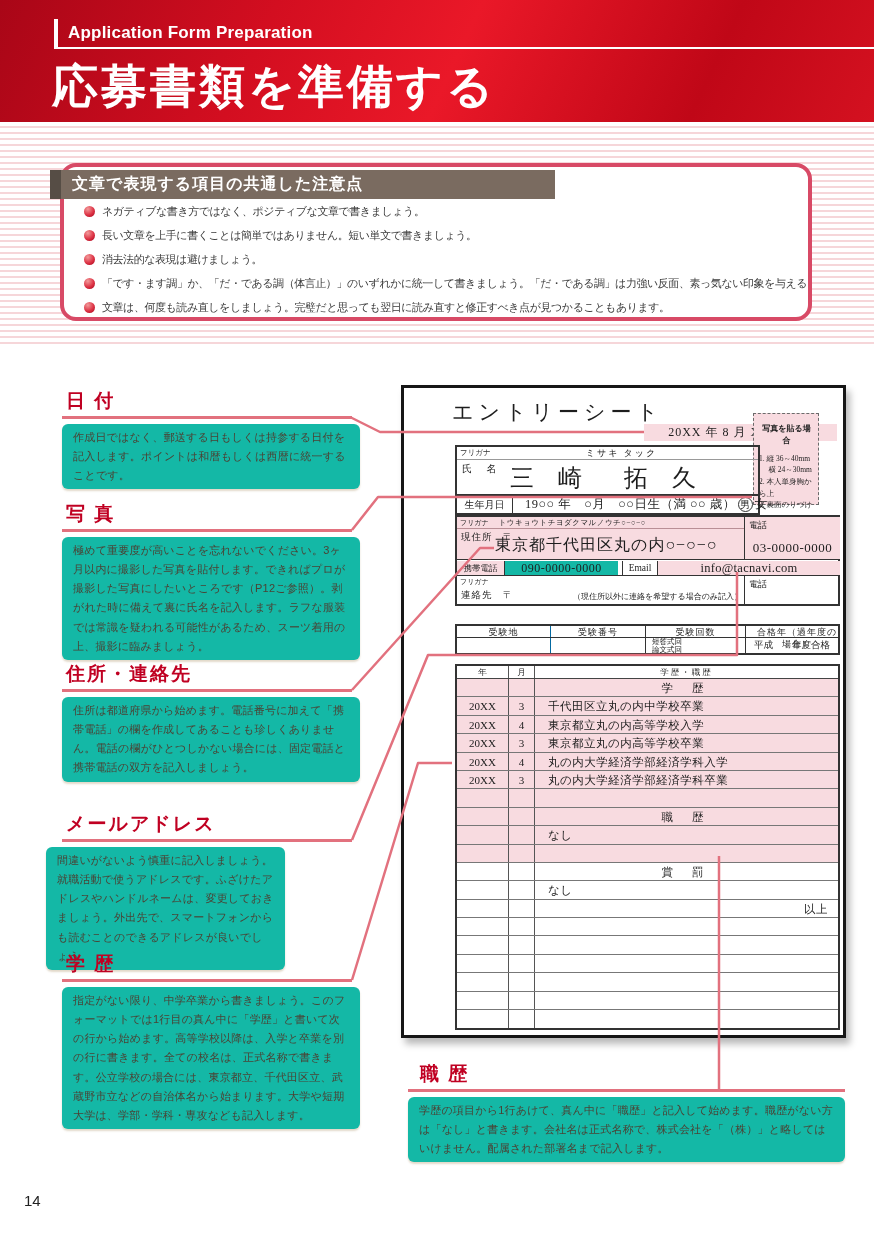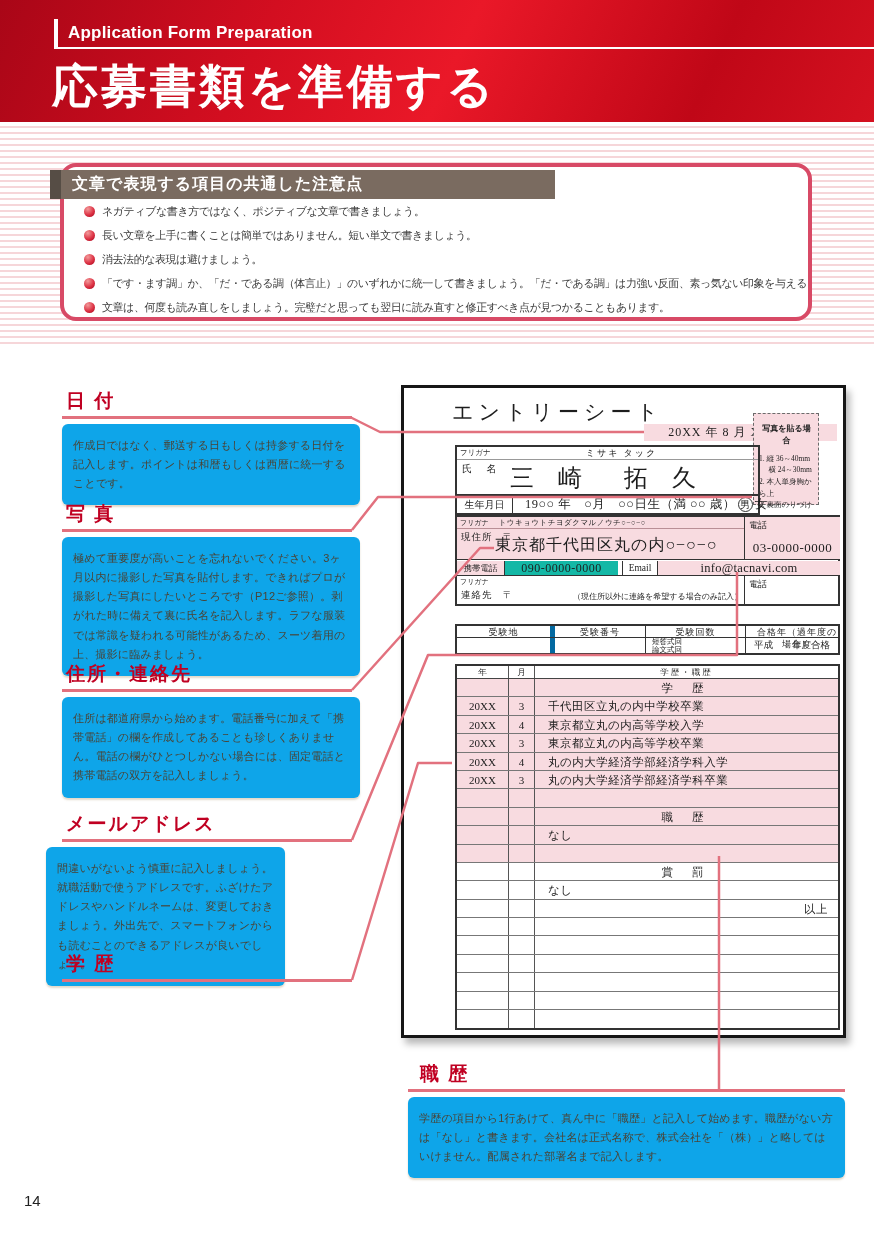--- a/index.html
+++ b/index.html
@@ -27,21 +27,21 @@
   .notes-title { color:#fff; font-size:16px; font-weight:bold; letter-spacing:1px; margin-left:22px; white-space:nowrap; }
   .notes-list { position:absolute; left:84px; top:205px; width:722px; overflow:hidden; }
   .note-item { display:flex; align-items:flex-start; gap:7px; margin-bottom:11px; }
   .note-bullet { flex:0 0 11px; width:11px; height:11px; border-radius:50%; margin-top:1px;
                  background:radial-gradient(circle at 35% 28%, #f29a9a 0%, #dd3345 55%, #a30018 100%); }
   .note-text { font-size:11px; letter-spacing:-0.45px; color:#3a3a3a; line-height:13px; white-space:nowrap; }
 
   
   .ann-title { position:absolute; color:#c00022; font-size:19px; font-weight:bold; letter-spacing:2px; white-space:nowrap; }
   .ann-underline { position:absolute; height:2.5px; background:#e2717e; }
-  .ann-box { position:absolute; background:#0ea5e9; border-radius:6px; padding:12px 11px;
+  .ann-box { position:absolute; background:#14b8a6; border-radius:6px; padding:4px 11px;
              font-size:11px; line-height:1.74; color:#4a4335; letter-spacing:.2px;
              box-shadow:0 2px 2px rgba(160,130,80,.3); }
 
   
   .form { position:absolute; left:401px; top:385px; width:445px; height:653px;
           background:#fff; border:3px solid #161616; box-shadow:4px 6px 7px rgba(0,0,0,.28);
           font-family:"Liberation Serif","DejaVu Serif",serif; color:#1d1d1d; }
   .form-title { position:absolute; left:48px; top:10px; font-size:21px; letter-spacing:5px; }
   .date-bar { position:absolute; left:240px; top:36px; width:193px; height:17px; background:#f8dbe0;
               font-size:12px; text-align:center; line-height:17px; letter-spacing:1px; }
@@ -80,21 +80,21 @@
   .mb-email-value { flex:1; background:#f8dbe0; font-size:12.5px; text-align:center; line-height:15px; letter-spacing:.3px; }
   .ab-contact { position:absolute; left:0; top:59px; width:287px; height:30px; }
   .ab-contact-body { position:relative; height:18px; }
   .ab-contact-label { position:absolute; left:4px; top:1px; font-size:9.5px; letter-spacing:1px; }
   .ab-contact-note { position:absolute; right:2px; top:3px; font-size:8px; }
   .ab-contactB { position:absolute; left:287px; top:59px; width:96px; height:30px; border-left:1px solid #333; }
 
   .exam-table { position:absolute; left:51px; top:236px; width:385px; height:31px; border:2px solid #333; font-size:9px; }
   .ex-hrow { display:flex; height:12px; border-bottom:1px solid #333; }
   .ex-vrow { display:flex; height:15px; }
-  .ex-c1 { flex:0 0 93px; } .ex-c2 { flex:0 0 95px; border-left:5px solid #0369a1; }
+  .ex-c1 { flex:0 0 93px; } .ex-c2 { flex:0 0 95px; border-left:1px solid #0369a1; }
   .ex-c3 { flex:0 0 100px; border-left:1px solid #333; } .ex-c4 { flex:1; border-left:1px solid #333;padding-left:10px; }
   .ex-h { text-align:center; line-height:12px; letter-spacing:1px; }
   .ex-sub { display:flex; justify-content:space-between; font-size:7.5px; line-height:8px; padding:0 6px; }
   .ex-pass { display:flex; justify-content:space-between; font-size:9.5px; line-height:15px; padding:0 8px 0 8px; }
 
   .hist-table { position:absolute; left:51px; top:276px; width:385px; border:2px solid #333; }
   .hist-head { display:flex; height:13px; border-bottom:1px solid #444; font-size:8.5px; }
   .h-row { display:flex; height:18.4px; border-bottom:1px solid #777; font-size:11.5px; }
   .h-row:last-child { border-bottom:none; }
   .h-row.pink { background:#f8dbe0; }
@@ -163,20 +163,21 @@
   <div class="ann-title" style="left:66px; top:661px;">住所・連絡先</div>
   <div class="ann-underline" style="left:62px; top:689px; width:290px;"></div>
   <div class="ann-box" style="left:62px; top:697px; width:298px;">住所は都道府県から始めます。電話番号に加えて「携帯電話」の欄を作成してあることも珍しくありません。電話の欄がひとつしかない場合には、固定電話と携帯電話の双方を記入しましょう。</div>
 
   <div class="ann-title" style="left:66px; top:811px;">メールアドレス</div>
   <div class="ann-underline" style="left:62px; top:839px; width:290px;"></div>
   <div class="ann-box" style="left:46px; top:847px; width:239px;">間違いがないよう慎重に記入しましょう。就職活動で使うアドレスです。ふざけたアドレスやハンドルネームは、変更しておきましょう。外出先で、スマートフォンからも読むことのできるアドレスが良いでしょう。</div>
 
   <div class="ann-title" style="left:66px; top:951px;">学 歴</div>
   <div class="ann-underline" style="left:62px; top:979px; width:290px;"></div>
+  <div class="ann-box" style="left:62px; top:987px; width:298px;">指定がない限り、中学卒業から書きましょう。このフォーマットでは1行目の真ん中に「学歴」と書いて次の行から始めます。高等学校以降は、入学と卒業を別の行に書きます。全ての校名は、正式名称で書きます。公立学校の場合には、東京都立、千代田区立、武蔵野市立などの自治体名から始まります。大学や短期大学は、学部・学科・専攻なども記入します。</div>
 
   <div class="ann-title" style="left:420px; top:1061px;">職 歴</div>
   <div class="ann-underline" style="left:408px; top:1089px; width:437px;"></div>
   <div class="ann-box" style="left:408px; top:1097px; width:437px;">学歴の項目から1行あけて、真ん中に「職歴」と記入して始めます。職歴がない方は「なし」と書きます。会社名は正式名称で、株式会社を「（株）」と略してはいけません。配属された部署名まで記入します。</div>
 
   <div class="form">
     <div class="form-title">エントリーシート</div>
     <div class="date-bar">20XX 年 8 月 XX 日現在</div>
 
     <div class="photo-box">

